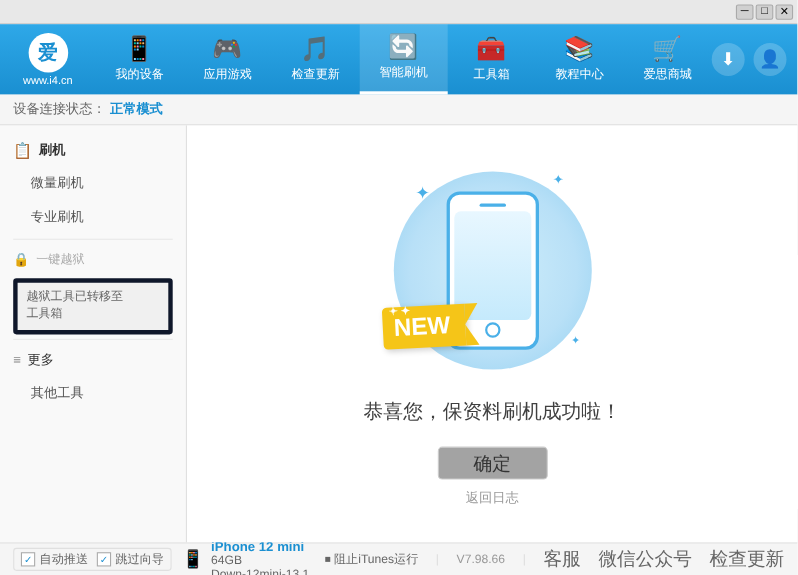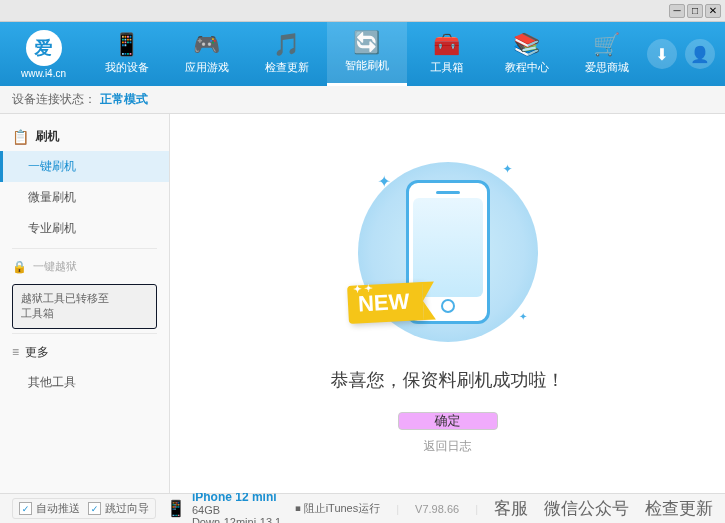--- a/index.html
+++ b/index.html
@@ -124,21 +124,21 @@
       height: 1px; background: #e8e8e8; margin: 4px 12px;
     }
     .sidebar-disabled {
       padding: 6px 12px;
       font-size: 11px; color: #aaa; display: flex; align-items: center; gap: 6px;
     }
     .lock-icon { font-size: 12px; color: #aaa; }
     .sidebar-notice {
       margin: 4px 12px;
       background: #f0f0f0;
-      border: 1px solid #0f172a;
+      border: 4px solid #0f172a;
       border-radius: 3px;
       padding: 6px 8px;
       font-size: 11px; color: #666; line-height: 1.4;
     }
     .sidebar-more-header {
       display: flex; align-items: center;
       padding: 6px 12px;
       font-size: 12px; color: #333;
     }
     .sidebar-more-icon { margin-right: 6px; color: #888; }
@@ -233,25 +233,25 @@
       position: absolute;
       top: -2px; left: 6px;
     }
 
     
     .success-title {
       font-size: 18px; color: #404040; font-weight: normal;
       margin-bottom: 20px;
     }
     .confirm-btn {
-      width: 100px; height: 18px;
-      background: #f0abfc;
+      width: 100px; height: 30px;
+      background: #a3a3a3;
       border: 1px solid #ccc;
       border-radius: 4px;
-      font-size: 13px; color: #333;
+      font-size: 17px; color: #333;
       cursor: pointer; display: flex; align-items: center; justify-content: center;
       margin-bottom: 8px;
     }
     .back-link {
       font-size: 12px; color: #999; cursor: pointer;
     }
 
     
     .bottom-bar {
       height: 30px;
@@ -352,23 +352,20 @@
 </div>
 
 <div class="main-layout">
 
   <div class="sidebar">
 
     <div class="sidebar-section">
       <div class="sidebar-section-header">
         <span class="sec-icon">📋</span>
         <span>刷机</span>
-      </div>
-      <div class="sidebar-item active">
-        <span>一键刷机</span>
       </div>
       <div class="sidebar-item">
         <span>微量刷机</span>
       </div>
       <div class="sidebar-item">
         <span>专业刷机</span>
       </div>
     </div>
     <div class="sidebar-divider"></div>
 

